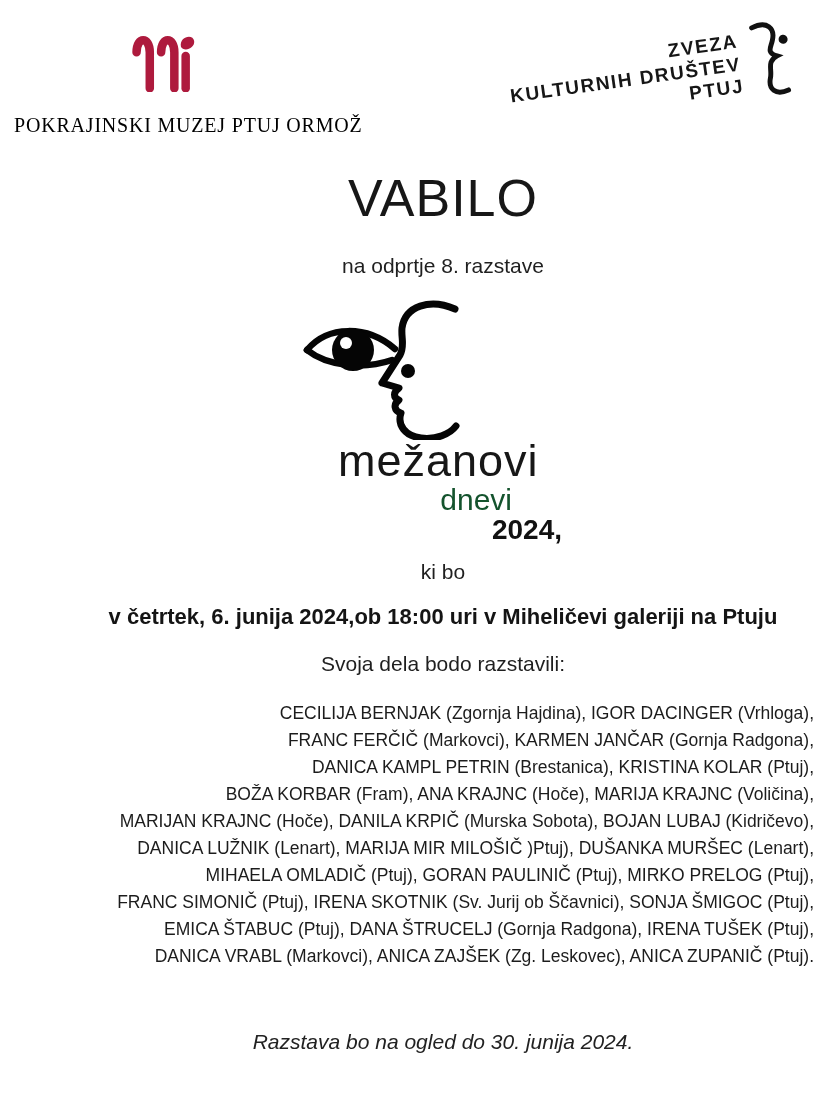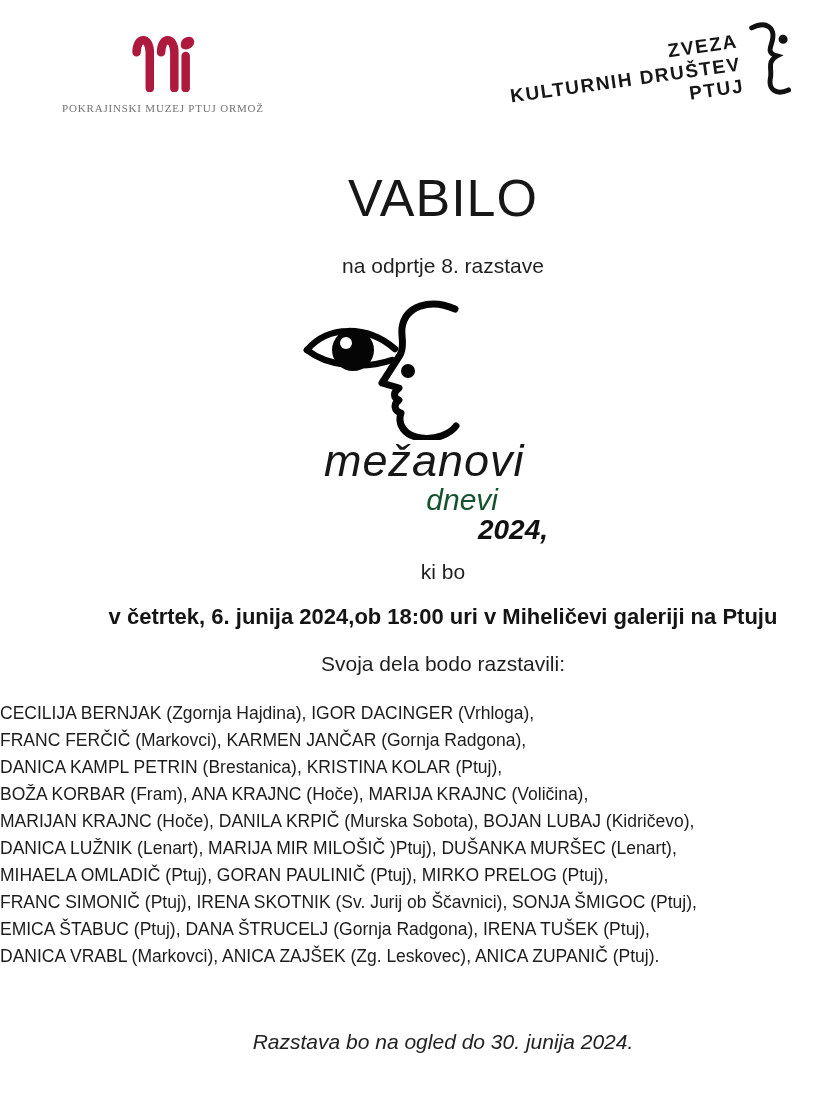--- a/index.html
+++ b/index.html
@@ -17,25 +17,25 @@
 
   
   .museum-block {
     position: absolute;
     left: 14px; top: 24px;
     width: 298px;
     text-align: center;
   }
   .museum-glyph { display: block; margin: 0 auto; }
   .museum-name {
-    margin-top: 10px;
+    margin-top: 22px;
     font-family: "Liberation Serif", serif;
-    font-size: 11px;
+    font-size: 20px;
     letter-spacing: 0.8px;
-    color: #737373;
+    color: #000000;
     white-space: nowrap;
   }
 
   
   .zkd-block {
     position: absolute;
     right: 22px; top: 34px;
     display: flex;
     align-items: center;
     gap: 4px;
@@ -57,32 +57,32 @@
     top: 168px;
     font-size: 52px;
     letter-spacing: 1px;
     font-weight: 400;
     color: #171717;
   }
   .subtitle { top: 254px; font-size: 21px; }
 
   
   .mezan-logo { position: absolute; left: 300px; top: 298px; }
-  .event-words { position: absolute; left: 324px; top: 438px; width: 224px; font-style: italic; }
+  .event-words { position: absolute; left: 338px; top: 438px; width: 224px; }
   .event-word1 { font-size: 45px; line-height: 46px; letter-spacing: 1px; color: #171717; }
   .event-word2 { font-size: 30px; line-height: 31px; text-align: right; padding-right: 50px; color: #14532d; }
   .event-year  { font-size: 28px; line-height: 29px; text-align: right; font-weight: 700; color: #111; }
 
   
   .connector { top: 560px; font-size: 21px; }
   .when-where { top: 604px; font-size: 22px; font-weight: 700; color: #141414; }
   .intro { top: 652px; font-size: 21px; }
   .names {
     position: absolute; left: 0; top: 700px; width: 100%;
-    text-align: left;
+    text-align: right;
     font-size: 17.5px;
     line-height: 27px;
     color: #1c1c1c;
   }
   .name-line { white-space: nowrap; }
   .closing {
     top: 1030px;
     font-size: 21px;
     font-style: italic;
     color: #222;

